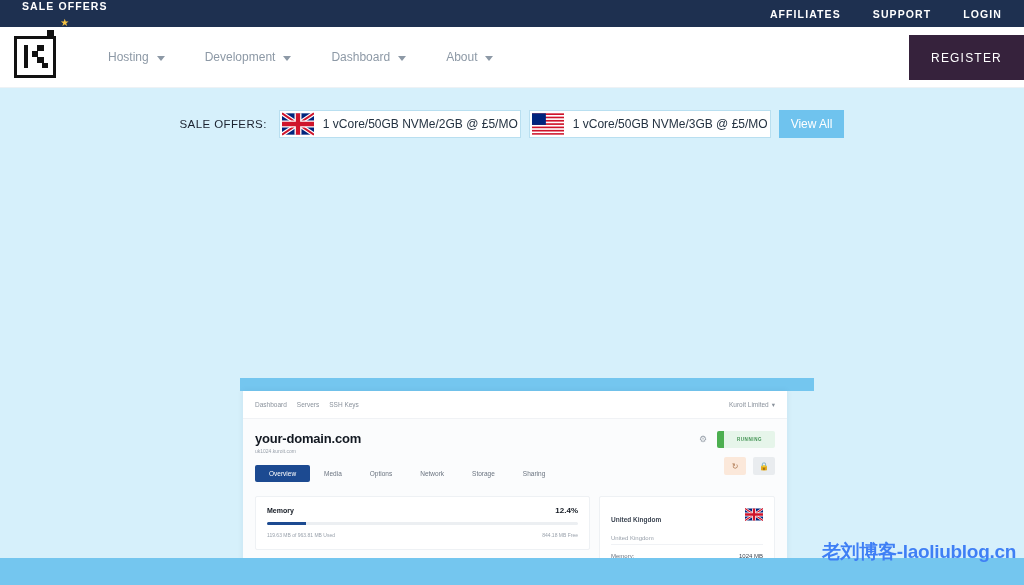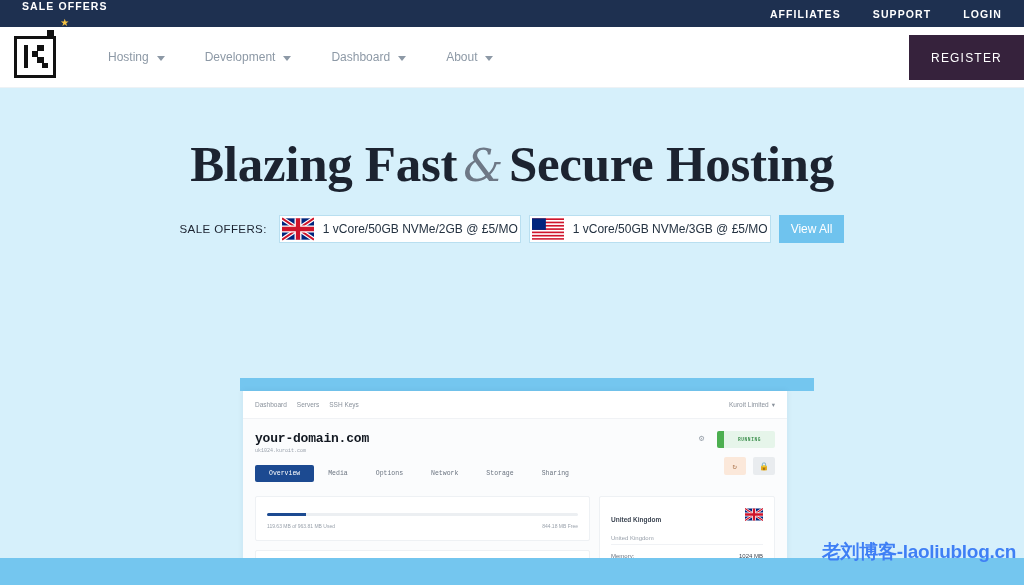--- a/index.html
+++ b/index.html
@@ -233,21 +233,20 @@
     margin-left: auto;
     display: flex;
     align-items: center;
     gap: 3px;
   }
   .dash-header {
     padding: 12px 12px 0 12px;
     background: #fbfcfd;
     position: relative;
     height: 68px;
-    font-family: Liberation Mono, monospace;
   }
   .dash-domain {
     font-size: 13px;
     font-weight: bold;
     color: #121821;
     letter-spacing: -0.2px;
   }
   .dash-host {
     font-size: 5px;
     color: #9aa2ac;
@@ -454,23 +453,20 @@
     <div class="nav-item">
       <span>About</span>
       <span class="caret"></span>
     </div>
   </div>
   <button class="register-btn">REGISTER</button>
 </div>
 
 <div class="hero">
 
-  <div class="hero-title">
-    <span>Blazing Fast</span><span class="amp">&amp;</span><span>Secure Hosting</span>
-  </div>
 
 
   <div class="offers-row">
     <span class="offers-label">SALE OFFERS:</span>
 
     <div class="offer-box">
       <svg class="flag" viewBox="0 0 60 40">
         <rect width="60" height="40" fill="#00247d"></rect>
         <path d="M0,0 L60,40 M60,0 L0,40" stroke="#fff" stroke-width="8"></path>
         <path d="M0,0 L60,40 M60,0 L0,40" stroke="#cf142b" stroke-width="4"></path>
@@ -538,20 +534,24 @@
         <div class="action-btns">
           <span class="act-btn act-restart">↻</span>
           <span class="act-btn act-lock">🔒</span>
         </div>
       </div>
 
       <div class="dash-body">
         <div class="col-left">
 
           <div class="card">
+            <div class="card-row">
+              <span class="card-title">Memory</span>
+              <span class="card-pct">12.4%</span>
+            </div>
             <div class="progress">
               <div class="fill" id="mem-fill" style="width: 12.4%;"></div>
             </div>
             <div class="card-foot">
               <span class="l">119.63 MB of 963.81 MB Used</span>
               <span class="r">844.18 MB Free</span>
             </div>
           </div>
 
           <div class="card">

